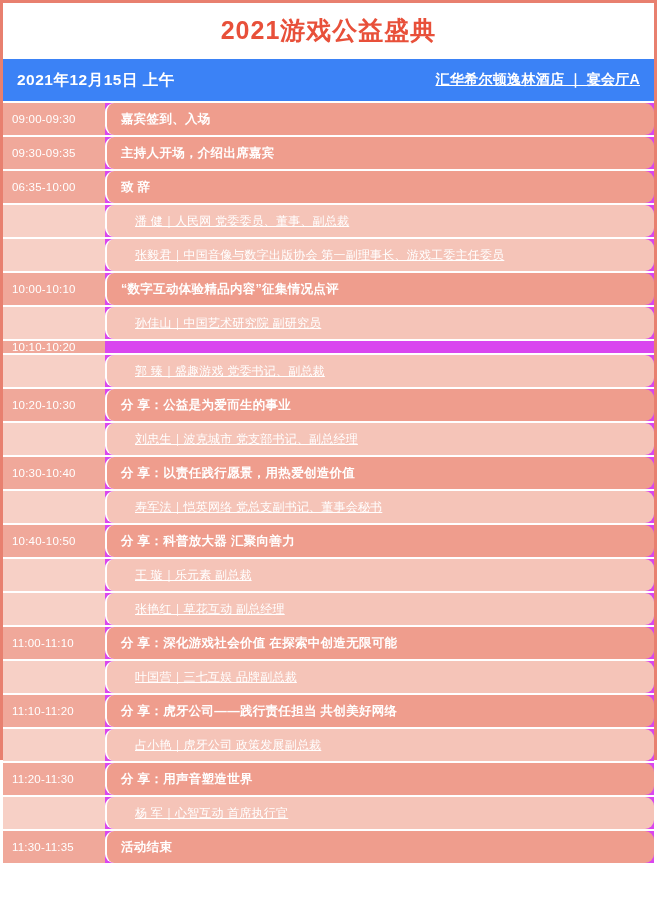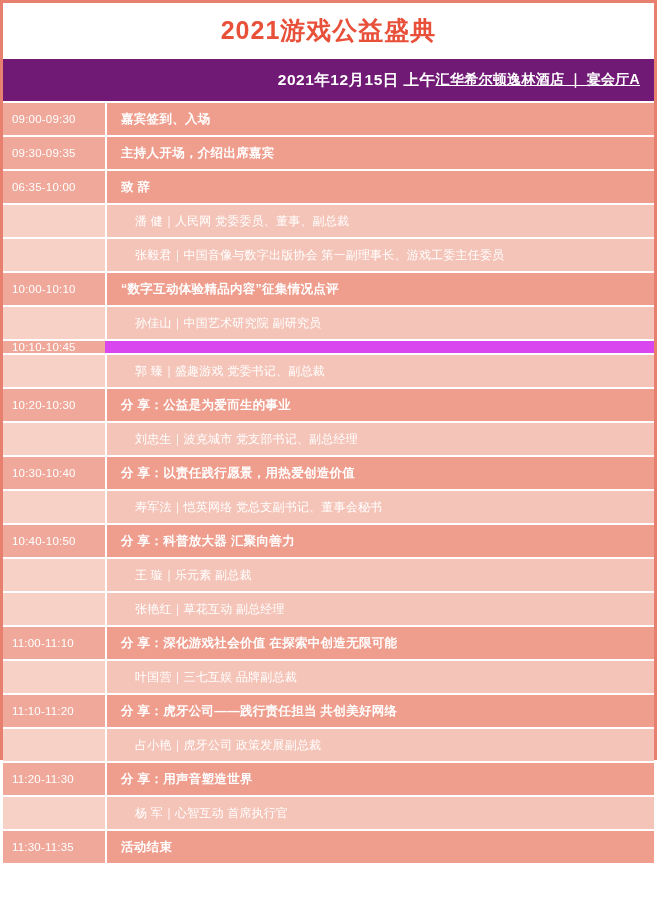--- a/index.html
+++ b/index.html
@@ -27,22 +27,22 @@
     color: #e8503a;
     font-size: 25px;
     font-weight: bold;
     letter-spacing: 1px;
     padding: 11px 0 12px 0;
     font-family: "Liberation Sans", sans-serif;
   }
   .headerbar {
     display: flex;
     align-items: center;
-    justify-content: flex-end;
-    background: #701a75;
+    justify-content: space-between;
+    background: #3b82f6;
     height: 42px;
     padding: 0 14px;
     box-sizing: border-box;
   }
   .headerbar .date {
     font-size: 15.5px;
     font-weight: bold;
     letter-spacing: 0.5px;
   }
   .headerbar .venue {
@@ -79,37 +79,38 @@
     background: #ef9d8d;
     display: flex;
     align-items: center;
     padding-left: 14px;
     box-sizing: border-box;
     border-left: 2px solid #ffffff;
     font-size: 12.5px;
     font-weight: bold;
     letter-spacing: 0.3px;
     min-height: 32px;
+    border-radius: 9px;
   }
   .content.sub {
     background: #f5c4b8;
     font-weight: normal;
     font-size: 12px;
     padding-left: 28px;
     letter-spacing: 0.2px;
     color: #ffffff;
   }
   .row.topic .time {
     background: #f0a89a;
   }
   .row.sub .time {
     background: #f7d0c6;
   }
   .row-h32 .content { height: 32px; }
-  .row-h30 .content { height: 30px; }
+  .row-h30 .content { height: 30px; text-decoration: underline; }
 </style>
 </head>
 <body>
 
 <div class="page">
   <div class="title">2021游戏公益盛典</div>
   <div class="headerbar">
     <div class="date">2021年12月15日  上午</div>
     <div class="venue">汇华希尔顿逸林酒店 ｜ 宴会厅A</div>
   </div>
@@ -136,21 +137,21 @@
       </div>
       <div class="row topic row-h32">
         <div class="time">10:00-10:10</div>
         <div class="content">“数字互动体验精品内容”征集情况点评</div>
       </div>
       <div class="row sub row-h30">
         <div class="time empty"></div>
         <div class="content sub">孙佳山｜中国艺术研究院    副研究员</div>
       </div>
       <div class="row topic row-h32">
-        <div class="time">10:10-10:45</div>
+        <div class="time">10:10-10:20</div>
       </div>
       <div class="row sub row-h30">
         <div class="time empty"></div>
         <div class="content sub">郭    臻｜盛趣游戏    党委书记、副总裁</div>
       </div>
       <div class="row topic row-h32">
         <div class="time">10:20-10:30</div>
         <div class="content">分    享：公益是为爱而生的事业</div>
       </div>
       <div class="row sub row-h30">

